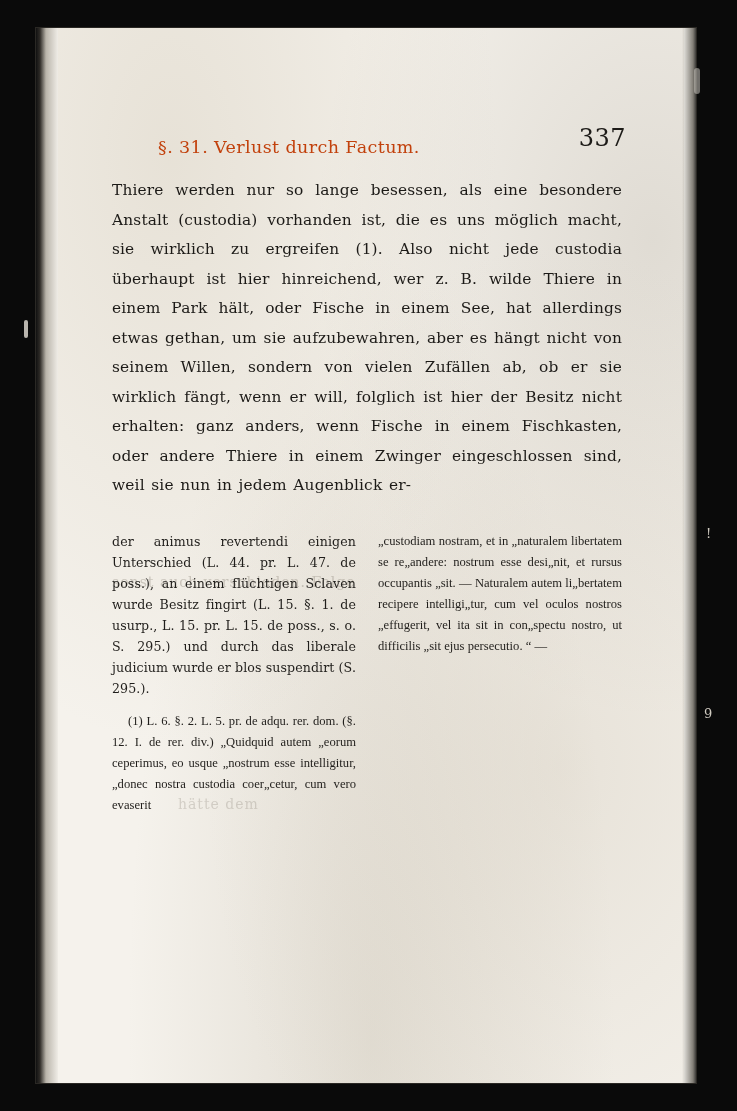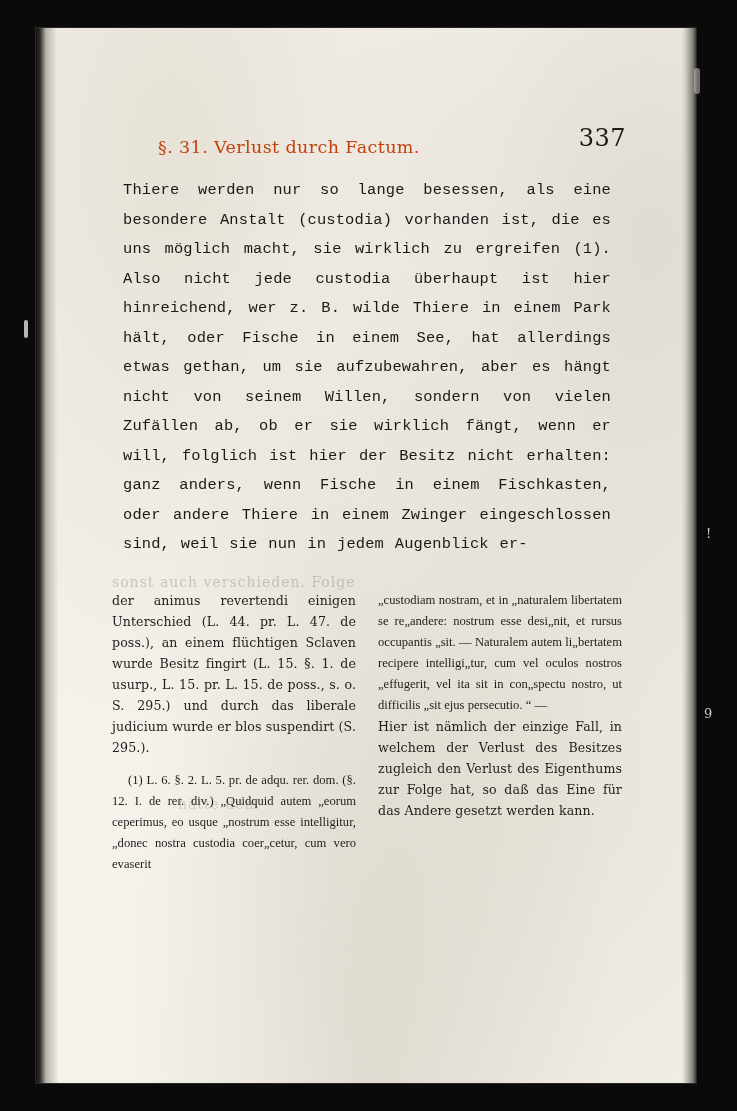--- a/index.html
+++ b/index.html
@@ -99,21 +99,21 @@
   .body-block {
     font-family: "DejaVu Serif", serif;
     font-size: 15.4px;
     line-height: 29.5px;
     color: #1c1a17;
     text-align: justify;
     text-justify: inter-word;
     letter-spacing: .15px;
     word-spacing: 1.5px;
   }
-  .body-block p { margin: 11px; font-family: Liberation Mono, monospace; }
+  .body-block p { margin: 0; }
   
   .columns {
     display: flex;
     margin-top: 30px;
     gap: 22px;
   }
   .col {
     width: 244px;
     font-size: 12.6px;
     line-height: 21px;
@@ -193,21 +193,20 @@
         </div>
 
         <div class="columns">
           <div class="col">
             <p class="fr">der animus revertendi einigen Unterschied (L. 44. pr. L. 47. de poss.), an einem flüchtigen Sclaven wurde Besitz fingirt (L. 15. §. 1. de usurp., L. 15. pr. L. 15. de poss., s. o. S. 295.) und durch das liberale judicium wurde er blos suspendirt (S. 295.).</p>
             <div class="note-gap"></div>
             <p class="rm indent">(1) L. 6. §. 2. L. 5. pr. de adqu. rer. dom. (§. 12. I. de rer. div.) „Quidquid autem „eorum ceperimus, eo usque „nostrum esse intelligitur, „donec nostra custodia coer„cetur, cum vero evaserit</p>
           </div>
           <div class="col">
             <p class="rm">„custodiam nostram, et in „naturalem libertatem se re„andere: nostrum esse desi„nit, et rursus occupantis „sit. — Naturalem autem li„bertatem recipere intelligi„tur, cum vel oculos nostros „effugerit, vel ita sit in con„spectu nostro, ut difficilis „sit ejus persecutio. “ —</p>
-            <p class="fr">Hier ist nämlich der einzige Fall, in welchem der Verlust des Besitzes zugleich den Verlust des Eigenthums zur Folge hat, so daß das Eine für das Andere gesetzt werden kann.</p>
           </div>
         </div>
 
       </div>
     </div>
   </div>
 
   <div class="edge-mark" style="left:706px; top:526px;">!</div>
   <div class="edge-mark" style="left:704px; top:706px;">9</div>
   <div class="speck" style="left:24px; top:320px; width:4px; height:18px; border-radius:2px;"></div>

